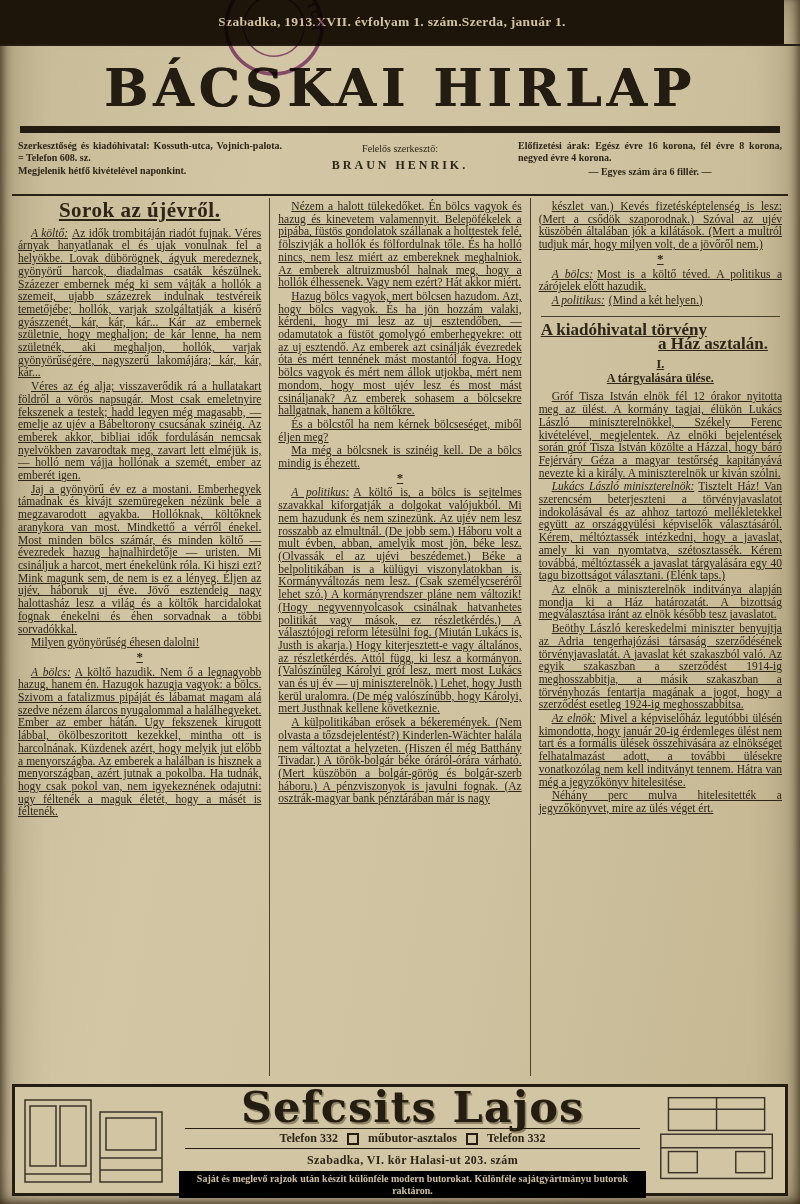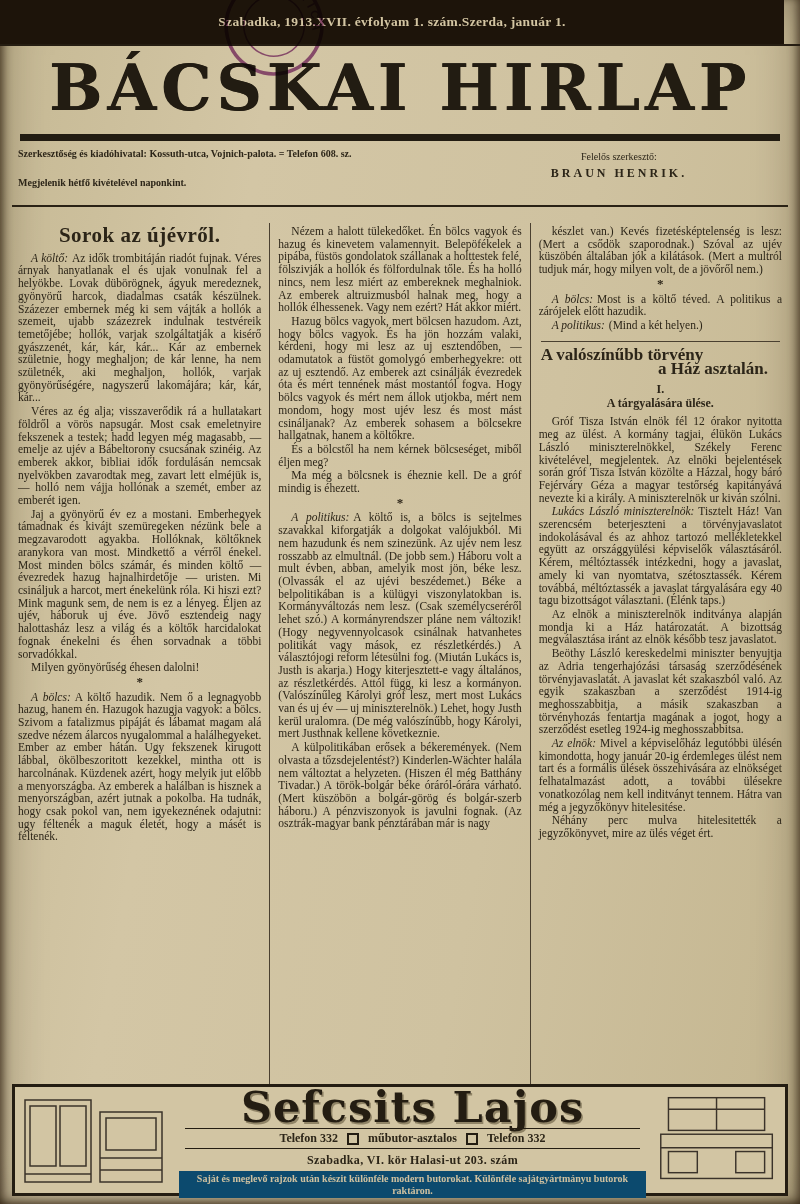--- a/index.html
+++ b/index.html
@@ -11,33 +11,33 @@
   
   .topband{position:absolute;top:0;left:0;right:16px;height:44px;background:#1d140a;
     display:flex;align-items:center;justify-content:center;padding:0 20px;box-sizing:border-box;
     color:#d3c5a2;font-weight:bold;font-size:13.5px;letter-spacing:.3px;}
   
   .stamp{position:absolute;left:222px;top:-26px;width:104px;height:104px;transform:rotate(-14deg);
     z-index:6;opacity:.82;mix-blend-mode:multiply;}
   
   .mastwrap{margin-top:44px;padding:2px 14px 0;border-top:2px solid #251d12;}
   .masthead{margin:2px 6px 0;text-align:center;font-family:"DejaVu Serif", serif;font-weight:bold;
-    font-size:63px;line-height:76px;letter-spacing:5px;color:#221c12;border-bottom:7px solid #221c12;
-    padding-bottom:8px;text-shadow:.6px 0 0 currentColor;}
+    font-size:52px;line-height:76px;letter-spacing:5px;color:#221c12;border-bottom:7px solid #221c12;
+    padding-bottom:0;text-shadow:.6px 0 0 currentColor;}
   
   .inforow{display:flex;gap:16px;margin:0 12px;padding:7px 6px 16px;font-size:10px;line-height:12px;
     border-bottom:2px solid #2a2215;}
   .info-left{flex:1.1;font-weight:bold;text-align:justify;}
-  .info-left .b{margin-top:17px;}
+  .info-left .b{margin-top:1px;}
   .info-center{flex:.85;text-align:center;padding-top:3px;}
   .editor{font-weight:bold;letter-spacing:3px;font-size:12px;margin-top:4px;}
   .info-right{flex:1.1;font-weight:bold;text-align:justify;}
   .info-right .c{text-align:center;margin-top:2px;}
   
-  .bodycols{display:flex;margin:16px 10px 0;height:878px;overflow:hidden;}
+  .bodycols{display:flex;margin:2px 10px 0;height:878px;overflow:hidden;text-decoration:underline;}
   .col{flex:1;padding:2px 8px 0;box-sizing:border-box;text-align:justify;font-size:11.5px;
     line-height:12.7px;color:#2c2518;}
   .col + .col{border-left:1px solid #4a4030;}
   .a1title{font-size:21px;text-align:center;margin:4px 0 10px;font-weight:bold;letter-spacing:.5px;}
   .para{margin:0 0 1px;text-indent:13px;}
   .lead{font-style:italic;margin-right:4px;}
   .sep{text-align:center;margin:2px 0;font-weight:bold;font-size:13px;}
   .a2rule{border-top:1px solid #4a4030;margin:9px 2px 7px;}
   .a2t1{font-size:17px;font-weight:bold;margin:2px 0 0 2px;text-indent:0;}
   .a2t2{font-size:17px;font-weight:bold;text-align:right;margin:2px 14px 7px 0;text-indent:0;}
@@ -48,21 +48,21 @@
     background:#d2c5a3;display:flex;box-sizing:border-box;}
   .ad-left{width:160px;display:flex;align-items:center;justify-content:center;}
   .ad-right{width:135px;display:flex;align-items:center;justify-content:center;}
   .ad-center{flex:1;display:flex;flex-direction:column;text-align:center;padding:1px 4px 0;}
   .ad-title{font-family:"DejaVu Serif", serif;font-weight:bold;font-size:43px;line-height:38px;
     letter-spacing:1px;color:#241d12;text-shadow:1.5px 1.5px 0 rgba(90,78,52,.55);}
   .ad-tel{display:flex;align-items:center;justify-content:center;gap:9px;font-weight:bold;font-size:12px;
     border-top:1px solid #241d12;border-bottom:1px solid #241d12;padding:2px 0;margin:2px 6px;text-align:right;}
   .box{width:8px;height:8px;border:2px solid #241d12;display:inline-block;}
   .ad-addr{font-weight:bold;font-size:12px;letter-spacing:.4px;margin:2px 0 3px;}
-  .ad-strip{background:#0c4a6e;color:#cfc1a0;font-size:10px;line-height:11.5px;font-weight:bold;
+  .ad-strip{background:#000000;color:#cfc1a0;font-size:10px;line-height:11.5px;font-weight:bold;
     padding:2px 8px;margin-top:auto;}
 </style>
 </head>
 <body>
 
 <div class="page">
 
   <div class="topband">
     <span>Szabadka, 1913.</span>
     <span>XVII. évfolyam 1. szám.</span>
@@ -86,52 +86,56 @@
 
   <div class="inforow">
     <div class="info-left">
       <div>Szerkesztőség és kiadóhivatal: Kossuth-utca, Vojnich-palota. = Telefon 608. sz.</div>
       <div class="b">Megjelenik hétfő kivételével naponkint.</div>
     </div>
     <div class="info-center">
       <div>Felelős szerkesztő:</div>
       <div class="editor">BRAUN HENRIK.</div>
     </div>
+    <div class="info-right">
+      <div>Előfizetési árak: Egész évre 16 korona, fél évre 8 korona, negyed évre 4 korona.</div>
+      <div class="c">— Egyes szám ára 6 fillér. —</div>
+    </div>
   </div>
 
   <div class="bodycols">
 
     <div class="col">
       <h2 class="a1title">Sorok az újévről.</h2>
       <p class="para"><span class="lead">A költő:</span><span>Az idők trombitáján riadót fujnak. Véres árnyak hanyatlanak el és ujak vonulnak fel a helyökbe. Lovak dübörögnek, ágyuk meredeznek, gyönyörű harcok, diadalmas csaták készülnek. Százezer embernek még ki sem vájták a hollók a szemeit, ujabb százezrek indulnak testvéreik temetőjébe; hollók, varjak szolgáltatják a kisérő gyászzenét, kár, kár, kár... Kár az embernek születnie, hogy meghaljon; de kár lenne, ha nem születnék, aki meghaljon, hollók, varjak gyönyörűségére, nagyszerű lakomájára; kár, kár, kár...</span></p>
       <p class="para">Véres az ég alja; visszaverődik rá a hullatakart földről a vörös napsugár. Most csak emeletnyire fekszenek a testek; hadd legyen még magasabb, — emelje az ujév a Bábeltorony csucsának szinéig. Az emberek akkor, bibliai idők fordulásán nemcsak nyelvökben zavarodtak meg, zavart lett elméjük is, — holló nem vájja hollónak a szemét, ember az emberét igen.</p>
       <p class="para">Jaj a gyönyörű év ez a mostani. Emberhegyek támadnak és kivájt szemüregeken nézünk bele a megzavarodott agyakba. Hollóknak, költőknek aranykora van most. Mindkettő a vérről énekel. Most minden bölcs számár, és minden költő — évezredek hazug hajnalhirdetője — uristen. Mi csináljuk a harcot, mert énekelünk róla. Ki hiszi ezt? Mink magunk sem, de nem is ez a lényeg. Éljen az ujév, háboruk uj éve. Jövő esztendeig nagy halottasház lesz a világ és a költők harcidalokat fognak énekelni és éhen sorvadnak a többi sorvadókkal.</p>
       <p class="para">Milyen gyönyörűség éhesen dalolni!</p>
       <div class="sep">*</div>
       <p class="para"><span class="lead">A bölcs:</span><span>A költő hazudik. Nem ő a legnagyobb hazug, hanem én. Hazugok hazugja vagyok: a bölcs. Szivom a fatalizmus pipáját és lábamat magam alá szedve nézem álarcos nyugalommal a halálhegyeket. Ember az ember hátán. Ugy fekszenek kirugott lábbal, ökölbeszoritott kezekkel, mintha ott is harcolnának. Küzdenek azért, hogy melyik jut előbb a menyországba. Az emberek a halálban is hisznek a menyországban, azért jutnak a pokolba. Ha tudnák, hogy csak pokol van, nem igyekeznének odajutni: ugy féltenék a maguk életét, hogy a másét is féltenék.</span></p>
     </div>
 
     <div class="col">
       <p class="para">Nézem a halott tülekedőket. Én bölcs vagyok és hazug és kinevetem valamennyit. Belepöfékelek a pipába, füstös gondolatok szállanak a holttestek felé, fölszivják a hollók és fölfordulnak tőle. És ha holló nincs, nem lesz miért az embereknek meghalniok. Az emberek altruizmusból halnak meg, hogy a hollók élhessenek. Vagy nem ezért? Hát akkor miért.</p>
       <p class="para">Hazug bölcs vagyok, mert bölcsen hazudom. Azt, hogy bölcs vagyok. És ha jön hozzám valaki, kérdeni, hogy mi lesz az uj esztendőben, — odamutatok a füstöt gomolygó emberhegyekre: ott az uj esztendő. Az emberek azt csinálják évezredek óta és mért tennének mást mostantól fogva. Hogy bölcs vagyok és mért nem állok utjokba, mért nem mondom, hogy most ujév lesz és most mást csináljanak? Az emberek sohasem a bölcsekre hallgatnak, hanem a költőkre.</p>
       <p class="para">És a bölcstől ha nem kérnek bölcseséget, miből éljen meg?</p>
-      <p class="para">Ma még a bölcsnek is éheznie kell. De a gróf mindig is éhezett.</p>
+      <p class="para">Ma még a bölcsnek is szinéig kell. De a bölcs mindig is éhezett.</p>
       <div class="sep">*</div>
       <p class="para"><span class="lead">A politikus:</span><span>A költő is, a bölcs is sejtelmes szavakkal kiforgatják a dolgokat valójukból. Mi nem hazudunk és nem szinezünk. Az ujév nem lesz rosszabb az elmultnál. (De jobb sem.) Háboru volt a mult évben, abban, amelyik most jön, béke lesz. (Olvassák el az ujévi beszédemet.) Béke a belpolitikában is a külügyi viszonylatokban is. Kormányváltozás nem lesz. (Csak személycseréről lehet szó.) A kormányrendszer pláne nem változik! (Hogy negyvennyolcasok csinálnak hatvanhetes politikát vagy mások, ez részletkérdés.) A választójogi reform létesülni fog. (Miután Lukács is, Justh is akarja.) Hogy kiterjesztett-e vagy általános, az részletkérdés. Attól függ, ki lesz a kormányon. (Valószínűleg Károlyi gróf lesz, mert most Lukács van és uj év — uj miniszterelnök.) Lehet, hogy Justh kerül uralomra. (De még valószínűbb, hogy Károlyi, mert Justhnak kellene következnie.</span></p>
       <p class="para">A külpolitikában erősek a békeremények. (Nem olvasta a tőzsdejelentést?) Kinderlen-Wächter halála nem változtat a helyzeten. (Hiszen él még Batthány Tivadar.) A török-bolgár béke óráról-órára várható. (Mert küszöbön a bolgár-görög és bolgár-szerb háboru.) A pénzviszonyok is javulni fognak. (Az osztrák-magyar bank pénztárában már is nagy</p>
     </div>
 
     <div class="col">
       <p class="para">készlet van.) Kevés fizetésképtelenség is lesz: (Mert a csődök szaporodnak.) Szóval az ujév küszöbén általában jók a kilátások. (Mert a multról tudjuk már, hogy milyen volt, de a jövőről nem.)</p>
       <div class="sep">*</div>
       <p class="para"><span class="lead">A bölcs:</span><span>Most is a költő téved. A politikus a zárójelek előtt hazudik.</span></p>
       <p class="para"><span class="lead">A politikus:</span><span>(Mind a két helyen.)</span></p>
 
       <div class="a2rule"></div>
-      <h3 class="a2t1">A valószínűbb törvény</h3>
+      <h3 class="a2t1">A kiadóhivatal törvény</h3>
       <h3 class="a2t2">a Ház asztalán.</h3>
       <div class="roman">I.</div>
       <div class="a2sub">A tárgyalására ülése.</div>
 
       <p class="para">Gróf Tisza István elnök fél 12 órakor nyitotta meg az ülést. A kormány tagjai, élükön Lukács László miniszterelnökkel, Székely Ferenc kivételével, megjelentek. Az elnöki bejelentések során gróf Tisza István közölte a Házzal, hogy báró Fejérváry Géza a magyar testőrség kapitányává nevezte ki a király. A miniszterelnök ur kiván szólni.</p>
       <p class="para"><span class="lead">Lukács László miniszterelnök:</span><span>Tisztelt Ház! Van szerencsém beterjeszteni a törvényjavaslatot indokolásával és az ahhoz tartozó mellékletekkel együtt az országgyülési képviselők választásáról. Kérem, méltóztassék intézkedni, hogy a javaslat, amely ki van nyomtatva, szétosztassék. Kérem továbbá, méltóztassék a javaslat tárgyalására egy 40 tagu bizottságot választani. (Élénk taps.)</span></p>
       <p class="para">Az elnök a miniszterelnök inditványa alapján mondja ki a Ház határozatát. A bizottság megválasztása iránt az elnök később tesz javaslatot.</p>
       <p class="para">Beöthy László kereskedelmi miniszter benyujtja az Adria tengerhajózási társaság szerződésének törvényjavaslatát. A javaslat két szakaszból való. Az egyik szakaszban a szerződést 1914-ig meghosszabbitja, a másik szakaszban a törvényhozás fentartja magának a jogot, hogy a szerződést esetleg 1924-ig meghosszabbitsa.</p>
       <p class="para"><span class="lead">Az elnök:</span><span>Mivel a képviselőház legutóbbi ülésén kimondotta, hogy január 20-ig érdemleges ülést nem tart és a formális ülések összehivására az elnökséget felhatalmazást adott, a további ülésekre vonatkozólag nem kell inditványt tennem. Hátra van még a jegyzőkönyv hitelesitése.</span></p>
       <p class="para">Néhány perc mulva hitelesitették a jegyzőkönyvet, mire az ülés véget ért.</p>

